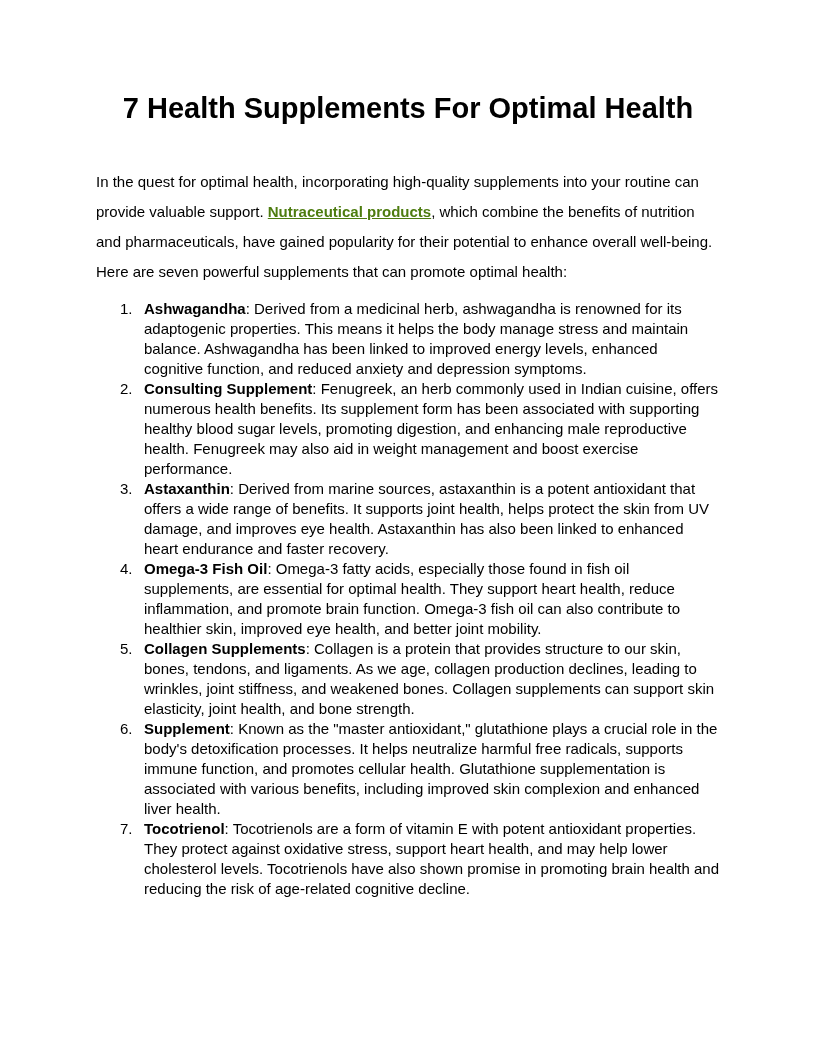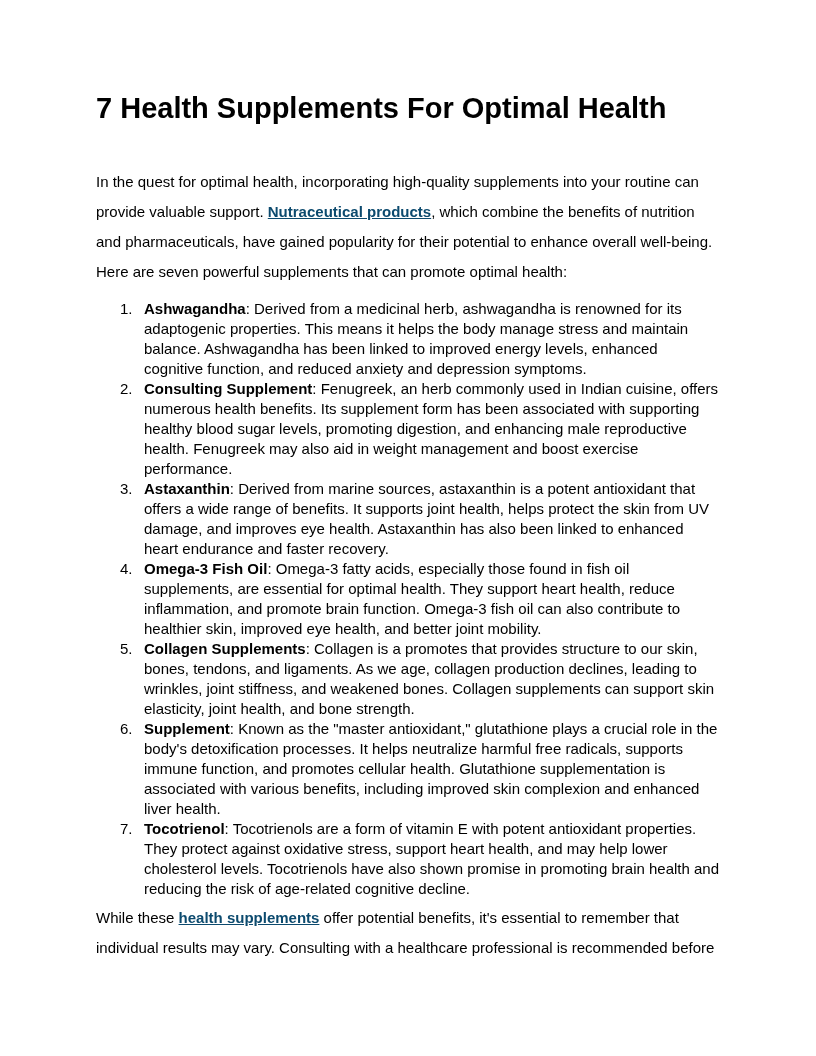--- a/index.html
+++ b/index.html
@@ -16,29 +16,30 @@
     color: #000000;
     font-family: "Liberation Sans", sans-serif;
     box-sizing: border-box;
     padding: 92px 96px 0 96px;
     overflow: hidden;
   }
   .doc-title {
     font-size: 29px;
     line-height: 1.15;
     font-weight: 700;
+    text-align: center;
     margin: 0 0 42px 0;
   }
   .doc-paragraph {
     font-size: 15px;
     line-height: 30px;
     margin: 0;
   }
   .doc-link {
-    color: #0c4a6e;
+    color: #4d7c0f;
     font-weight: 700;
     text-decoration: underline;
     cursor: pointer;
   }
   ol.supplement-list {
     list-style: none;
     counter-reset: item;
     margin: 12px 0 0 0;
     padding: 0 0 0 48px;
     font-size: 15px;
@@ -66,20 +67,19 @@
 
   <h1 class="doc-title">7 Health Supplements For Optimal Health</h1>
 
   <p class="doc-paragraph"><span>In the quest for optimal health, incorporating high-quality supplements into your routine can provide valuable support. </span><a class="doc-link">Nutraceutical products</a><span>, which combine the benefits of nutrition and pharmaceuticals, have gained popularity for their potential to enhance overall well-being. Here are seven powerful supplements that can promote optimal health:</span></p>
 
   <ol class="supplement-list">
       <li><b>Ashwagandha</b><span>: Derived from a medicinal herb, ashwagandha is renowned for its adaptogenic properties. This means it helps the body manage stress and maintain balance. Ashwagandha has been linked to improved energy levels, enhanced cognitive function, and reduced anxiety and depression symptoms.</span></li>
       <li><b>Consulting Supplement</b><span>: Fenugreek, an herb commonly used in Indian cuisine, offers numerous health benefits. Its supplement form has been associated with supporting healthy blood sugar levels, promoting digestion, and enhancing male reproductive health. Fenugreek may also aid in weight management and boost exercise performance.</span></li>
       <li><b>Astaxanthin</b><span>: Derived from marine sources, astaxanthin is a potent antioxidant that offers a wide range of benefits. It supports joint health, helps protect the skin from UV damage, and improves eye health. Astaxanthin has also been linked to enhanced heart endurance and faster recovery.</span></li>
       <li><b>Omega-3 Fish Oil</b><span>: Omega-3 fatty acids, especially those found in fish oil supplements, are essential for optimal health. They support heart health, reduce inflammation, and promote brain function. Omega-3 fish oil can also contribute to healthier skin, improved eye health, and better joint mobility.</span></li>
-      <li><b>Collagen Supplements</b><span>: Collagen is a promotes that provides structure to our skin, bones, tendons, and ligaments. As we age, collagen production declines, leading to wrinkles, joint stiffness, and weakened bones. Collagen supplements can support skin elasticity, joint health, and bone strength.</span></li>
+      <li><b>Collagen Supplements</b><span>: Collagen is a protein that provides structure to our skin, bones, tendons, and ligaments. As we age, collagen production declines, leading to wrinkles, joint stiffness, and weakened bones. Collagen supplements can support skin elasticity, joint health, and bone strength.</span></li>
       <li><b>Supplement</b><span>: Known as the "master antioxidant," glutathione plays a crucial role in the body's detoxification processes. It helps neutralize harmful free radicals, supports immune function, and promotes cellular health. Glutathione supplementation is associated with various benefits, including improved skin complexion and enhanced liver health.</span></li>
       <li><b>Tocotrienol</b><span>: Tocotrienols are a form of vitamin E with potent antioxidant properties. They protect against oxidative stress, support heart health, and may help lower cholesterol levels. Tocotrienols have also shown promise in promoting brain health and reducing the risk of age-related cognitive decline.</span></li>
     </ol>
 
-  <p class="doc-paragraph outro"><span>While these </span><a class="doc-link">health supplements</a><span> offer potential benefits, it's essential to remember that individual results may vary. Consulting with a healthcare professional is recommended before</span></p>
 
 </div>
 
 </body></html>

